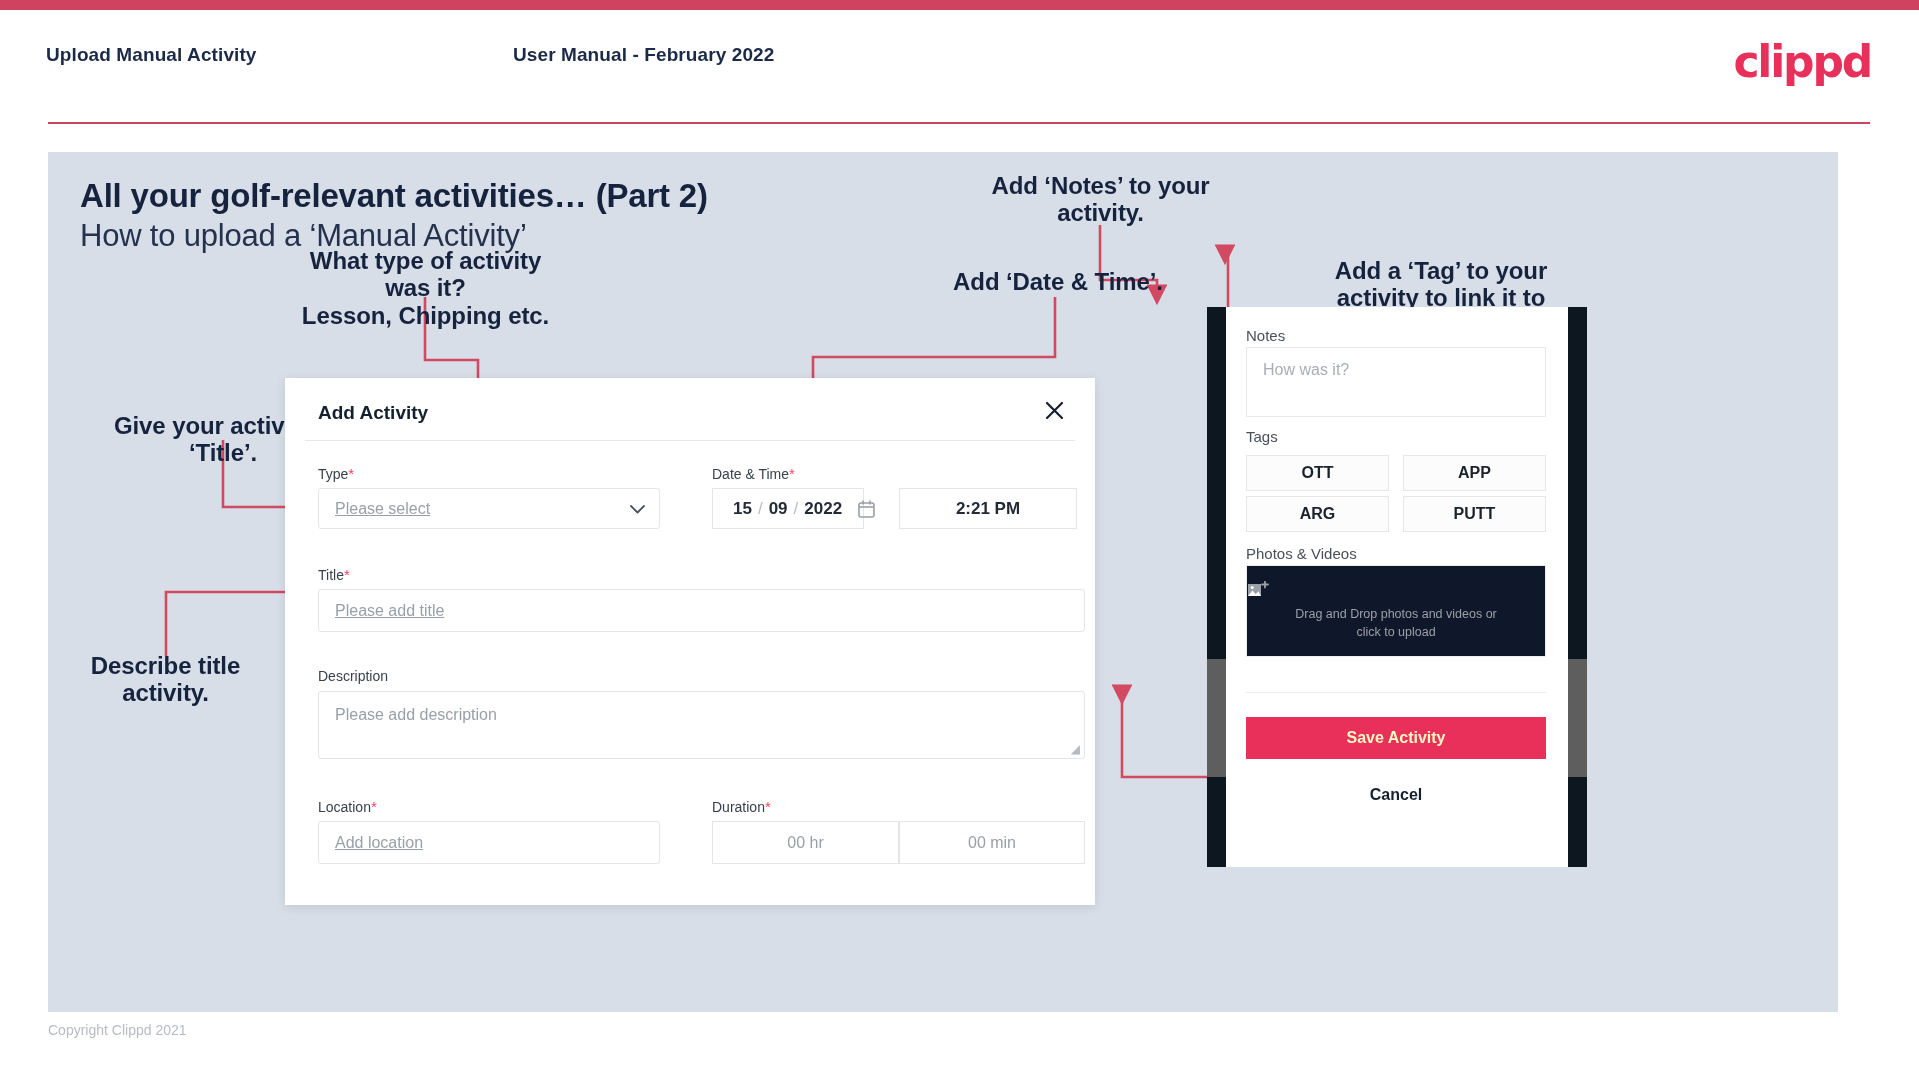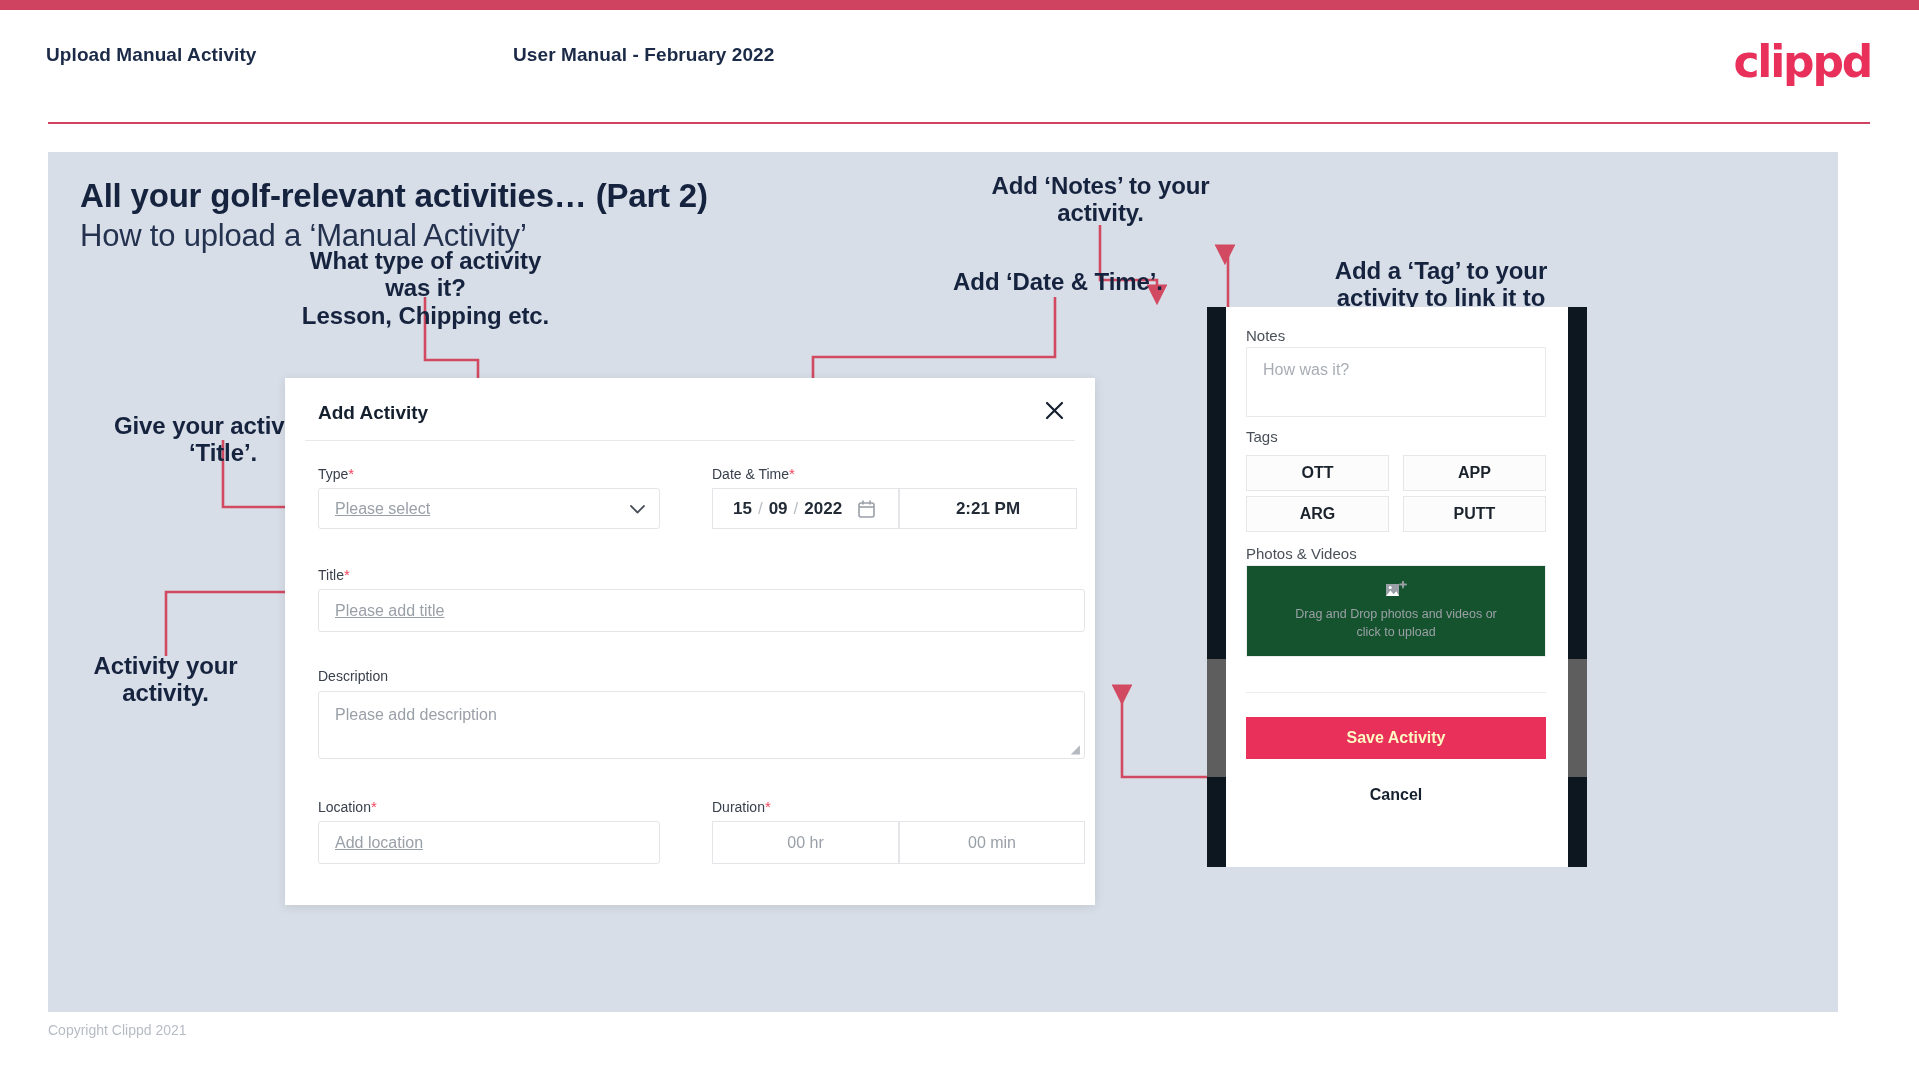--- a/index.html
+++ b/index.html
@@ -45,21 +45,21 @@
   
   .phone{position:absolute;left:1159px;top:155px;width:380px;height:560px;}
   .ph-bar{position:absolute;top:0;width:19px;height:560px;background:#0c1720;}
   .ph-bar.l{left:0;}
   .ph-bar.r{right:0;}
   .ph-grey{position:absolute;width:19px;background:#5e5e5e;}
   .ph-screen{position:absolute;left:19px;top:0;width:342px;height:560px;background:#fff;}
   .m-label{position:absolute;font-size:15px;color:#4a5059;}
   .m-inp{position:absolute;box-sizing:border-box;border:1px solid #e8e9eb;background:#fff;font-size:16px;color:#a8adb4;padding-left:16px;padding-top:13px;}
   .tag{position:absolute;box-sizing:border-box;border:1px solid #e6e7e9;background:#fcfcfd;display:flex;align-items:center;justify-content:center;font-size:16px;font-weight:700;color:#1a222c;}
-  .drop{position:absolute;box-sizing:border-box;border:1px solid #ececee;background:#14532d;display:flex;flex-direction:column;align-items:center;justify-content:center;}
+  .drop{position:absolute;box-sizing:border-box;border:1px solid #ececee;background:#0f172a;display:flex;flex-direction:column;justify-content:center;}
   .drop-txt{font-size:12.5px;color:#9ba0a7;text-align:center;line-height:1.45;}
   .m-rule{position:absolute;height:1px;background:#ececee;}
   .btn-save{position:absolute;background:#e8305a;color:#fef9c3;display:flex;align-items:center;justify-content:center;font-size:16px;font-weight:700;cursor:pointer;}
   .btn-cancel{position:absolute;display:flex;align-items:center;justify-content:center;font-size:16px;font-weight:700;color:#15202f;cursor:pointer;}
   
   .footer{position:absolute;left:48px;top:1022px;font-size:14px;color:#b7bcc4;}
 </style>
 </head>
 <body>
 
@@ -106,21 +106,21 @@
   </svg>
 
   <div class="ann c" style="left:240px;top:95px;width:275px;white-space:pre-line;">What type of activity was it?
 Lesson, Chipping etc.</div>
 
   <div class="ann c" style="left:870px;top:116px;width:280px;white-space:pre-line;">Add ‘Date &amp; Time’.</div>
 
   <div class="ann c" style="left:10px;top:260px;width:330px;white-space:pre-line;">Give your activity a
 ‘Title’.</div>
 
-  <div class="ann c" style="left:10px;top:500px;width:215px;white-space:pre-line;">Activity your
+  <div class="ann c" style="left:10px;top:500px;width:215px;white-space:pre-line;">Describe title
 activity.</div>
 
   <div class="ann c" style="left:230px;top:645px;width:310px;white-space:pre-line;">Specify the ‘Location’.</div>
 
   <div class="ann c" style="left:705px;top:632px;width:300px;white-space:pre-line;">Specify the ‘Duration’
 of your activity.</div>
 
   <div class="ann c" style="left:920px;top:20px;width:265px;white-space:pre-line;">Add ‘Notes’ to your
 activity.</div>
 
@@ -155,21 +155,21 @@
       <span class="chev">
         <svg width="15" height="9" viewBox="0 0 15 9">
             <path d="M1,1 L7.5,7.5 L14,1" stroke="#4c535c" stroke-width="1.8" fill="none" stroke-linecap="round" stroke-linejoin="round"></path>
           </svg>
       </span>
     </div>
 
     <div class="fld-label" style="left:427px;top:87px;">
       <span>Date &amp; Time</span><span class="req">*</span>
     </div>
-    <div class="dt-box dt-date" style="left:427px;top:110px;width:187px;height:41px;">
+    <div class="dt-box dt-date" style="left:427px;top:110px;width:152px;height:41px;">
       <span>15</span>
       <span class="dt-slash">/</span>
       <span>09</span>
       <span class="dt-slash">/</span>
       <span>2022</span>
       <span style="margin-left:10px;display:flex;align-items:center;">
         <svg width="17" height="18" viewBox="0 0 17 18">
           <rect x="1" y="3" width="15" height="14" rx="2" fill="none" stroke="#9aa0a8" stroke-width="1.6"></rect>
           <path d="M1,7 L16,7" stroke="#9aa0a8" stroke-width="1.6"></path>
           <path d="M5,1 L5,4 M12,1 L12,4" stroke="#9aa0a8" stroke-width="1.6" stroke-linecap="round"></path>

